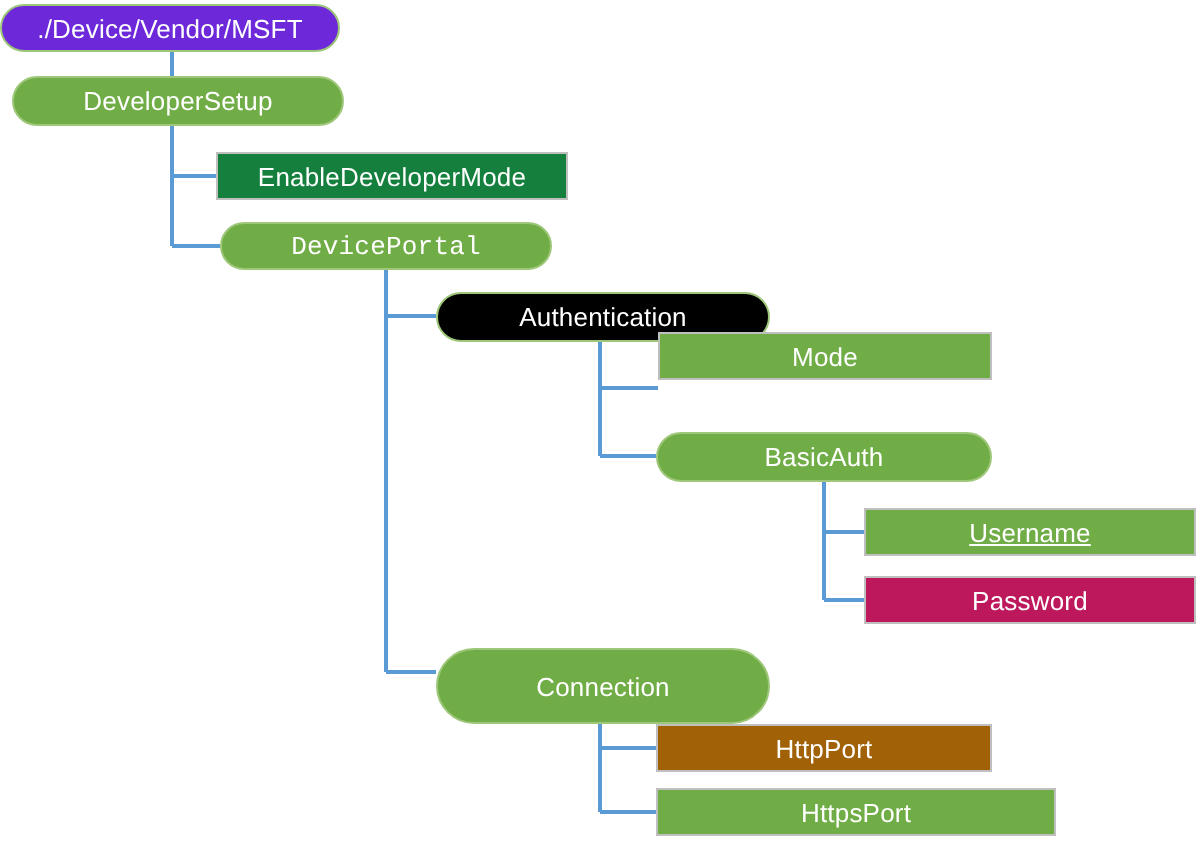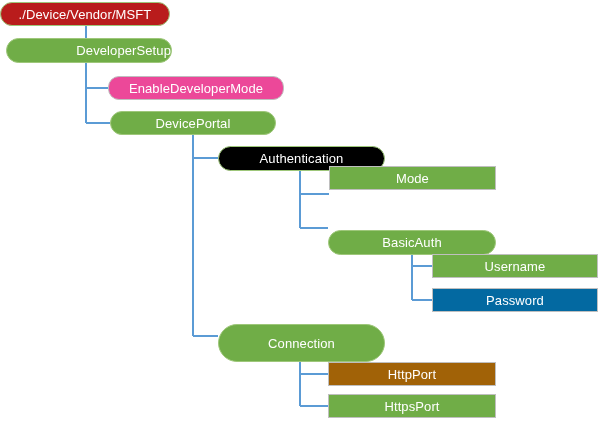--- a/index.html
+++ b/index.html
@@ -71,51 +71,51 @@
       <path d="M 300 228 L 328 228" fill="none" stroke="#5B9BD5" stroke-width="1.6" shape-rendering="crispEdges"></path>
       <path d="M 412 241 L 412 300" fill="none" stroke="#5B9BD5" stroke-width="1.6" shape-rendering="crispEdges"></path>
       <path d="M 412 266 L 432 266" fill="none" stroke="#5B9BD5" stroke-width="1.6" shape-rendering="crispEdges"></path>
       <path d="M 412 300 L 432 300" fill="none" stroke="#5B9BD5" stroke-width="1.6" shape-rendering="crispEdges"></path>
       <path d="M 300 349 L 300 406" fill="none" stroke="#5B9BD5" stroke-width="1.6" shape-rendering="crispEdges"></path>
       <path d="M 300 374 L 328 374" fill="none" stroke="#5B9BD5" stroke-width="1.6" shape-rendering="crispEdges"></path>
       <path d="M 300 406 L 328 406" fill="none" stroke="#5B9BD5" stroke-width="1.6" shape-rendering="crispEdges"></path>
     </svg>
 
   <div id="node-layer">
-      <div class="node rounded" style="left: 0px; top: 2px; width: 170px; height: 24px; background: #b91c1c; color: rgb(255, 255, 255);">
+      <div class="node rounded" style="left: 0px; top: 2px; width: 170px; height: 24px; background: #6d28d9; color: rgb(255, 255, 255);">
         <span class="node-label">./Device/Vendor/MSFT</span>
       </div>
-      <div class="node rounded" style="left: 6px; top: 38px; width: 166px; height: 25px; background: rgb(112, 173, 71); color: rgb(255, 255, 255); justify-content: flex-end;">
+      <div class="node rounded" style="left: 6px; top: 38px; width: 166px; height: 25px; background: rgb(112, 173, 71); color: rgb(255, 255, 255);">
         <span class="node-label">DeveloperSetup</span>
       </div>
-      <div class="node square" style="left: 108px; top: 76px; width: 176px; height: 24px; background: #ec4899; color: rgb(255, 255, 255); border-color: rgb(191, 191, 191); border-radius: 11px;">
+      <div class="node square" style="left: 108px; top: 76px; width: 176px; height: 24px; background: #15803d; color: rgb(255, 255, 255); border-color: rgb(191, 191, 191);">
         <span class="node-label">EnableDeveloperMode</span>
       </div>
-      <div class="node rounded" style="left: 110px; top: 111px; width: 166px; height: 24px; background: rgb(112, 173, 71); color: rgb(255, 255, 255);">
+      <div class="node rounded" style="left: 110px; top: 111px; width: 166px; height: 24px; background: rgb(112, 173, 71); color: rgb(255, 255, 255); font-family: Liberation Mono, monospace;">
         <span class="node-label">DevicePortal</span>
       </div>
       <div class="node rounded" style="left: 218px; top: 146px; width: 167px; height: 25px; background: #000000; color: rgb(255, 255, 255);">
         <span class="node-label">Authentication</span>
       </div>
       <div class="node square" style="left: 329px; top: 166px; width: 167px; height: 24px; background: rgb(112, 173, 71); color: rgb(255, 255, 255); border-color: rgb(191, 191, 191);">
         <span class="node-label">Mode</span>
       </div>
-      <div class="node rounded" style="left: 328px; top: 216px; width: 168px; height: 25px; background: rgb(112, 173, 71); color: rgb(255, 255, 255); margin-top: 14px;">
+      <div class="node rounded" style="left: 328px; top: 216px; width: 168px; height: 25px; background: rgb(112, 173, 71); color: rgb(255, 255, 255);">
         <span class="node-label">BasicAuth</span>
       </div>
-      <div class="node square" style="left: 432px; top: 254px; width: 166px; height: 24px; background: rgb(112, 173, 71); color: rgb(255, 255, 255); border-color: rgb(191, 191, 191);">
+      <div class="node square" style="left: 432px; top: 254px; width: 166px; height: 24px; background: rgb(112, 173, 71); color: rgb(255, 255, 255); border-color: rgb(191, 191, 191); text-decoration: underline;">
         <span class="node-label">Username</span>
       </div>
-      <div class="node square" style="left: 432px; top: 288px; width: 166px; height: 24px; background: #0369a1; color: rgb(255, 255, 255); border-color: rgb(191, 191, 191);">
+      <div class="node square" style="left: 432px; top: 288px; width: 166px; height: 24px; background: #be185d; color: rgb(255, 255, 255); border-color: rgb(191, 191, 191);">
         <span class="node-label">Password</span>
       </div>
       <div class="node rounded" style="left: 218px; top: 324px; width: 167px; height: 38px; background: rgb(112, 173, 71); color: rgb(255, 255, 255);">
         <span class="node-label">Connection</span>
       </div>
       <div class="node square" style="left: 328px; top: 362px; width: 168px; height: 24px; background: #a16207; color: rgb(255, 255, 255); border-color: rgb(191, 191, 191);">
         <span class="node-label">HttpPort</span>
       </div>
-      <div class="node square" style="left: 328px; top: 394px; width: 168px; height: 24px; background: rgb(112, 173, 71); color: rgb(255, 255, 255); border-color: rgb(191, 191, 191);">
+      <div class="node square" style="left: 328px; top: 394px; width: 200px; height: 24px; background: rgb(112, 173, 71); color: rgb(255, 255, 255); border-color: rgb(191, 191, 191);">
         <span class="node-label">HttpsPort</span>
       </div>
     </div>
 
 </div>
 
 </body></html>

